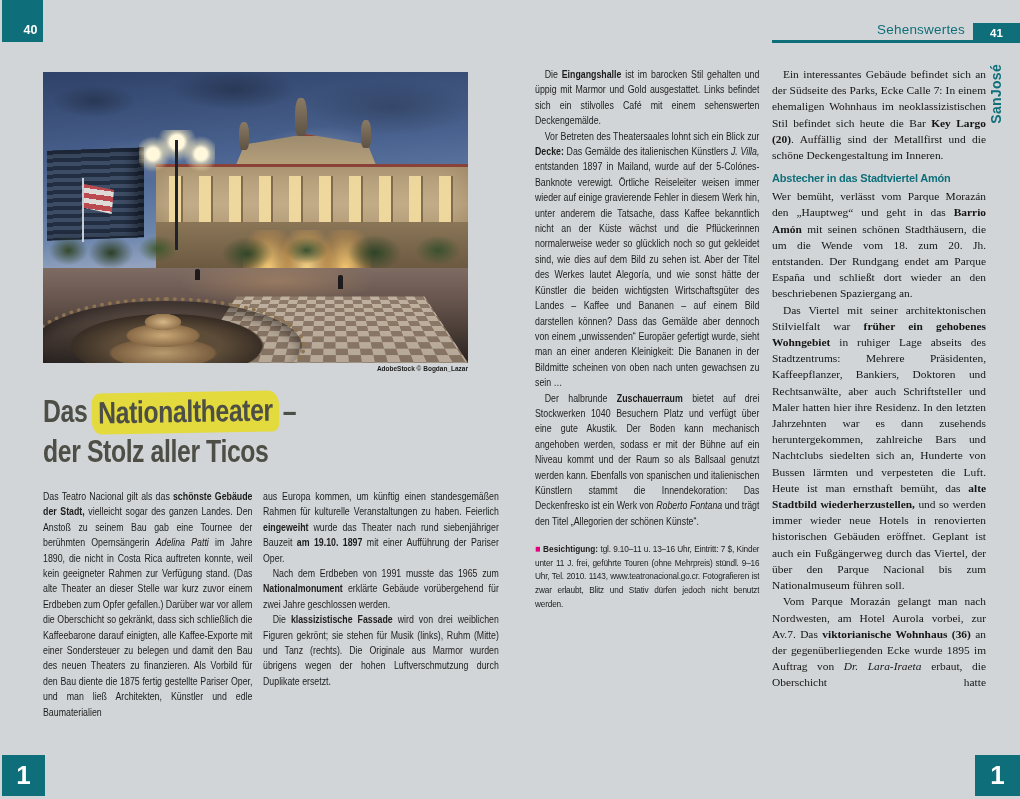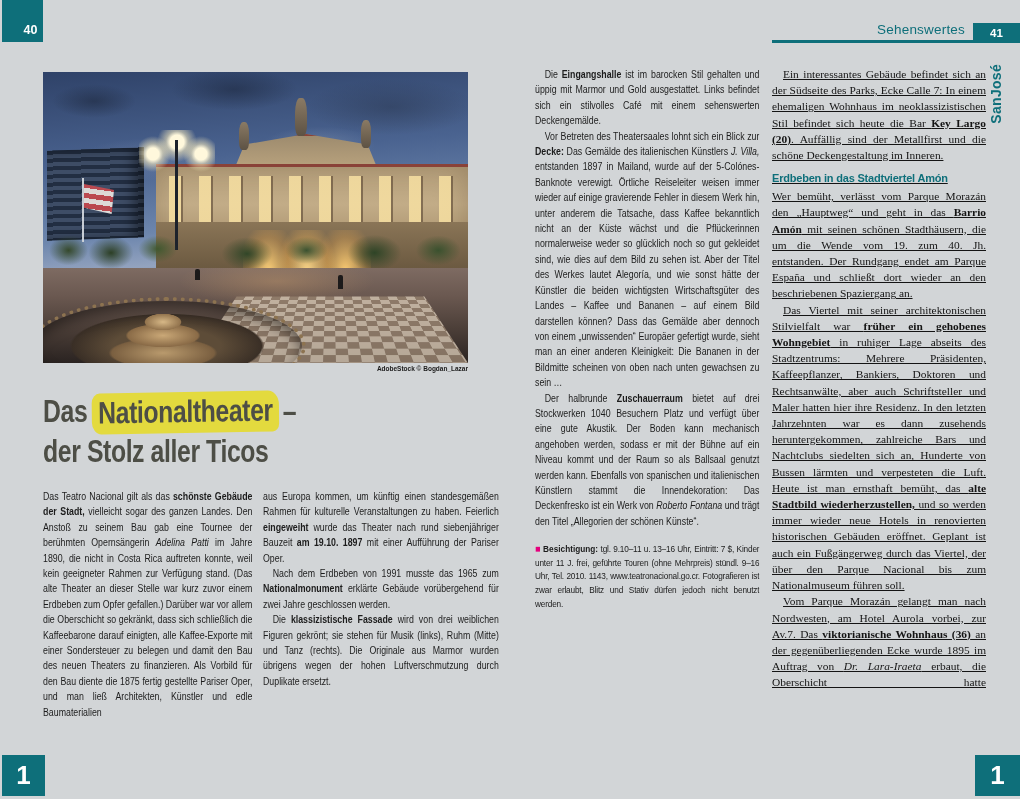--- a/index.html
+++ b/index.html
@@ -37,21 +37,21 @@
           transform:rotate(-.8deg);}
 
   .caption{position:absolute;left:43px;top:365px;width:425px;text-align:right;
            font-size:6.5px;font-weight:700;color:#1a1a1a;}
 
   
   .col{position:absolute;overflow:hidden;color:#1c1c1c;}
   .col-sans{font-family:"Liberation Sans",sans-serif;font-size:10px;
             line-height:15.4px;transform:scaleX(.88);transform-origin:0 0;}
   .col-serif{font-family:"Liberation Serif",serif;font-size:11.4px;
-             line-height:16.2px;color:#141414;text-decoration:underline;}
+             line-height:16.2px;color:#141414;}
   .col1{left:43px;top:489px;width:238px;height:266px;}
   .col2{left:263px;top:489px;width:268px;height:266px;}
   .col3{left:535px;top:67px;width:255px;height:692px;}
   .col4{left:772px;top:66px;width:214px;height:692px;}
   .para{margin:0;text-align:justify;}
   .para.indent{text-indent:11px;}
   .b{font-weight:700;}
   .i{font-style:italic;}
   .bullet{color:var(--magenta);font-size:10px;}
   .flush{text-align-last:justify;}
@@ -191,21 +191,21 @@
       <p class="para indent"><span>Vor Betreten des Theatersaales lohnt sich ein Blick zur </span><span class="b">Decke:</span><span> Das Gemälde des italienischen Künstlers </span><span class="i">J. Villa,</span><span> entstanden 1897 in Mailand, wurde auf der 5-Colónes-Banknote verewigt. Örtliche Reiseleiter weisen immer wieder auf einige gravierende Fehler in diesem Werk hin, unter anderem die Tatsache, dass Kaffee bekanntlich nicht an der Küste wächst und die Pflückerinnen normalerweise weder so glücklich noch so gut gekleidet sind, wie dies auf dem Bild zu sehen ist. Aber der Titel des Werkes lautet Alegoría, und wie sonst hätte der Künstler die beiden wichtigsten Wirtschaftsgüter des Landes – Kaffee und Bananen – auf einem Bild darstellen können? Dass das Gemälde aber dennoch von einem „unwissenden“ Europäer gefertigt wurde, sieht man an einer anderen Kleinigkeit: Die Bananen in der Bildmitte scheinen von oben nach unten gewachsen zu sein …</span></p>
       <p class="para indent"><span>Der halbrunde </span><span class="b">Zuschauerraum</span><span> bietet auf drei Stockwerken 1040 Besuchern Platz und verfügt über eine gute Akustik. Der Boden kann mechanisch angehoben werden, sodass er mit der Bühne auf ein Niveau kommt und der Raum so als Ballsaal genutzt werden kann. Ebenfalls von spanischen und italienischen Künstlern stammt die Innendekoration: Das Deckenfresko ist ein Werk von </span><span class="i">Roberto Fontana</span><span> und trägt den Titel „Allegorien der schönen Künste“.</span></p>
     </div>
   <div>
       <p class="para info"><span class="bullet">■ </span><span class="b">Besichtigung:</span><span> tgl. 9.10–11 u. 13–16 Uhr, Eintritt: 7 $, Kinder unter 11 J. frei, geführte Touren (ohne Mehrpreis) stündl. 9–16 Uhr, Tel. 2010. 1143, www.teatronacional.go.cr. Fotografieren ist zwar erlaubt, Blitz und Stativ dürfen jedoch nicht benutzt werden.</span></p>
     </div>
 </div>
 
 <div class="col col-serif col4">
     <p class="para indent"><span>Ein interessantes Gebäude befindet sich an der Südseite des Parks, Ecke Calle 7: In einem ehemaligen Wohnhaus im neoklassizistischen Stil befindet sich heute die Bar </span><span class="b">Key Largo (20)</span><span>. Auffällig sind der Metallfirst und die schöne Deckengestaltung im Inneren.</span></p>
-    <p class="para subhead"><span>Erdbeben in das Stadtviertel Amón</span></p>
-    <p class="para"><span>Wer bemüht, verlässt vom Parque Morazán den „Hauptweg“ und geht in das </span><span class="b">Barrio Amón</span><span> mit seinen schönen Stadthäusern, die um die Wende vom 19. zum 40. Jh. entstanden. Der Rundgang endet am Parque España und schließt dort wieder an den beschriebenen Spaziergang an.</span></p>
+    <p class="para subhead"><span>Abstecher in das Stadtviertel Amón</span></p>
+    <p class="para"><span>Wer bemüht, verlässt vom Parque Morazán den „Hauptweg“ und geht in das </span><span class="b">Barrio Amón</span><span> mit seinen schönen Stadthäusern, die um die Wende vom 18. zum 20. Jh. entstanden. Der Rundgang endet am Parque España und schließt dort wieder an den beschriebenen Spaziergang an.</span></p>
     <p class="para indent"><span>Das Viertel mit seiner architektonischen Stilvielfalt war </span><span class="b">früher ein gehobenes Wohngebiet</span><span> in ruhiger Lage abseits des Stadtzentrums: Mehrere Präsidenten, Kaffeepflanzer, Bankiers, Doktoren und Rechtsanwälte, aber auch Schriftsteller und Maler hatten hier ihre Residenz. In den letzten Jahrzehnten war es dann zusehends heruntergekommen, zahlreiche Bars und Nachtclubs siedelten sich an, Hunderte von Bussen lärmten und verpesteten die Luft. Heute ist man ernsthaft bemüht, das </span><span class="b">alte Stadtbild wiederherzustellen,</span><span> und so werden immer wieder neue Hotels in renovierten historischen Gebäuden eröffnet. Geplant ist auch ein Fußgängerweg durch das Viertel, der über den Parque Nacional bis zum Nationalmuseum führen soll.</span></p>
     <p class="para indent flush"><span>Vom Parque Morazán gelangt man nach Nordwesten, am Hotel Aurola vorbei, zur Av.7. Das </span><span class="b">viktorianische Wohnhaus (36)</span><span> an der gegenüberliegenden Ecke wurde 1895 im Auftrag von </span><span class="i">Dr. Lara-Iraeta</span><span> erbaut, die Oberschicht hatte</span></p>
   </div>
 
 <div class="tealbox box-1r">
   <span>1</span>
 </div>
 
 </body></html>

